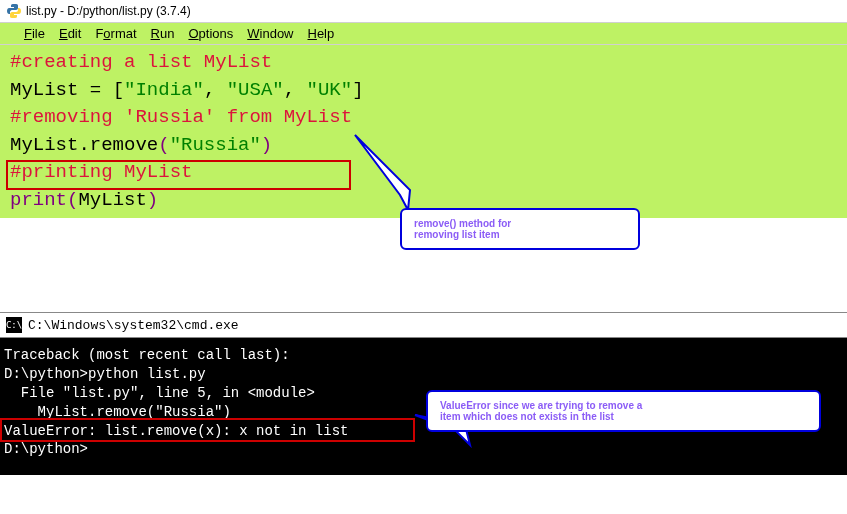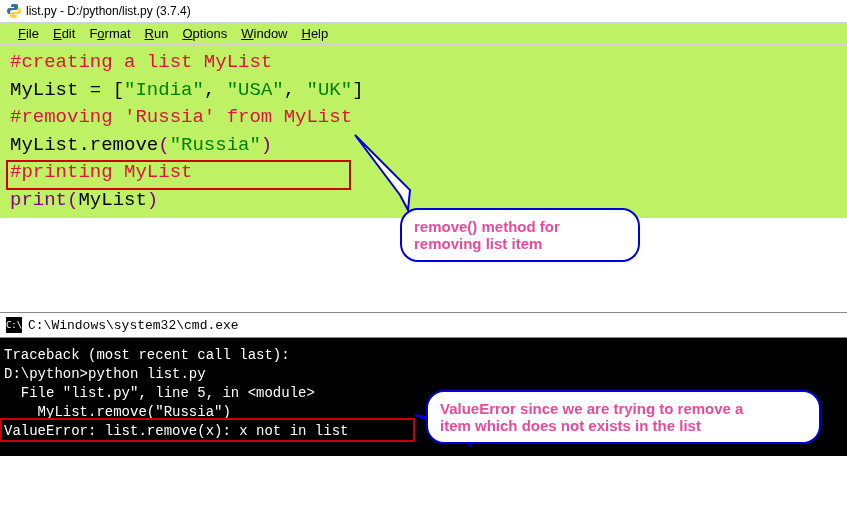--- a/index.html
+++ b/index.html
@@ -3,37 +3,37 @@
   <meta charset="utf-8">
   <style>
     * { margin: 0; padding: 0; box-sizing: border-box; }
     body { font-family: Arial, sans-serif; width: 847px; height: 514px; background: #fff; position: relative; overflow: hidden; }
     
     .idle-window { background: #bef264; }
     .title-bar { background: #fff; padding: 3px 6px; display: flex; align-items: center; gap: 4px; font-size: 12px; border-bottom: 1px solid #d0d0d0; }
     .title-icon { width: 16px; height: 16px; display: inline-flex; align-items: center; justify-content: center; }
     .title-text { font-size: 12px; }
     
-    .menu-bar { padding: 3px 18px; display: flex; gap: 14px; font-size: 13px; border-bottom: 1px solid #d0d0d0; }
+    .menu-bar { padding: 3px 24px; display: flex; gap: 14px; font-size: 13px; border-bottom: 1px solid #d0d0d0; }
     .menu-item { cursor: default; }
     .menu-item span.ul { text-decoration: underline; }
     
     .code-area { font-family: 'Courier New', monospace; font-size: 19px; padding: 4px 10px; line-height: 1.45; position: relative; }
     .code-line { white-space: pre; }
     .comment { color: #dc143c; }
     .identifier { color: #000; }
     .operator { color: #000; }
     .bracket { color: #000; }
     .string { color: #008000; }
     .builtin { color: #800080; }
     .paren { color: #800080; }
     
     .highlight-box { border: 2px solid #cc0000; position: absolute; }
     
-    .callout { position: absolute; border: 2px solid #0000dd; border-radius: 18px; background: #fff; padding: 8px 12px; font-family: Arial, sans-serif; font-size: 15px; font-weight: bold; color: #ec4899; }
+    .callout { position: absolute; border: 2px solid #0000dd; border-radius: 6px; background: #fff; padding: 8px 12px; font-family: Arial, sans-serif; font-size: 10px; font-weight: bold; color: #8b5cf6; }
     
     .cmd-window { background: #000; color: #fff; font-family: Consolas, 'Courier New', monospace; font-size: 14px; }
     .cmd-title-bar { background: #fff; color: #000; padding: 4px 6px; display: flex; align-items: center; gap: 6px; font-size: 13px; border-top: 1px solid #888; border-bottom: 1px solid #888; }
     .cmd-icon { width: 16px; height: 16px; background: #000; color: #fff; display: inline-flex; align-items: center; justify-content: center; font-size: 9px; font-family: monospace; }
     .cmd-body { padding: 8px 4px 16px 4px; line-height: 1.35; position: relative; }
     .cmd-line { white-space: pre; }
     
     .cmd-highlight { border: 2px solid #cc0000; position: absolute; }
     
     svg.tail-svg { position: absolute; pointer-events: none; }
@@ -90,20 +90,21 @@
     <span class="cmd-icon">C:\</span>
     <span>C:\Windows\system32\cmd.exe</span>
   </div>
   <div class="cmd-body">
     <div class="cmd-line">Traceback (most recent call last):</div>
     <div class="cmd-line">D:\python&gt;python list.py</div>
     <div class="cmd-line">  File "list.py", line 5, in &lt;module&gt;</div>
     <div class="cmd-line">    MyList.remove("Russia")</div>
     <div class="cmd-line">ValueError: list.remove(x): x not in list</div>
     <div class="cmd-line"></div>
+    <div class="cmd-line">D:\python&gt;</div>
 
     <div class="cmd-highlight" style="left:0px; top:80px; width:415px; height:24px;"></div>
   </div>
 </div>
 
 <svg class="tail-svg" style="left:410px; top:410px; width:80px; height:60px;">
   <path d="M 5 5 L 55 15 L 60 35 L 45 20 Z" fill="#fff" stroke="#0000dd" stroke-width="2"></path>
 </svg>
 
 <div class="callout" style="left:426px; top:390px; width:395px;">

